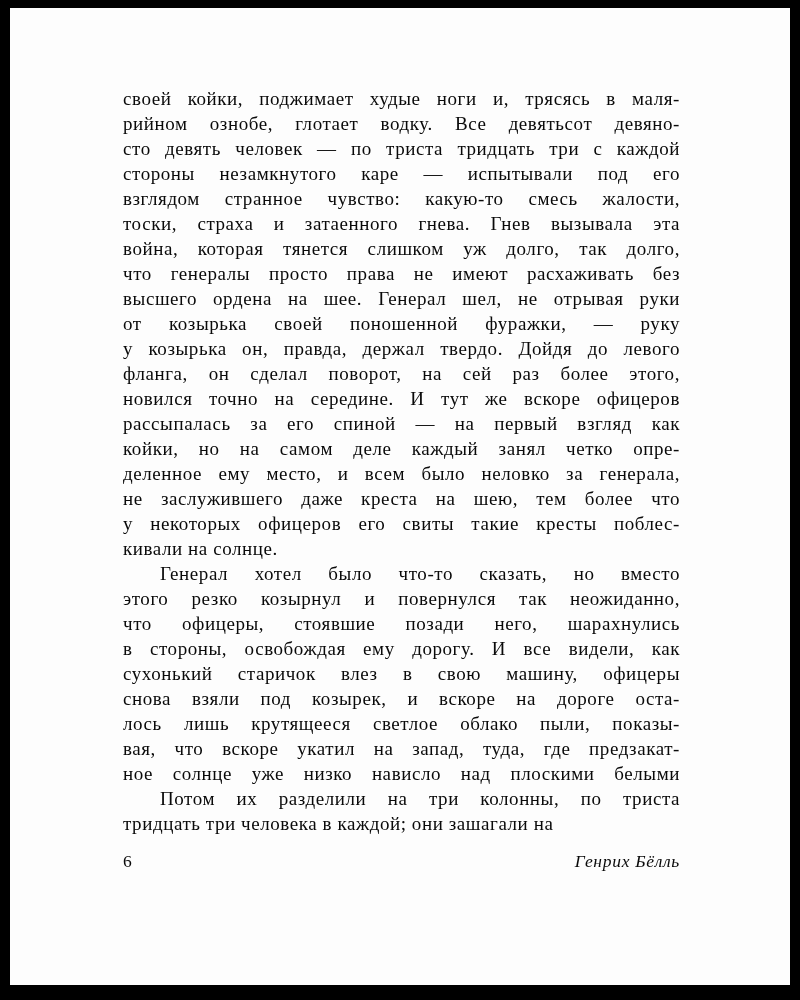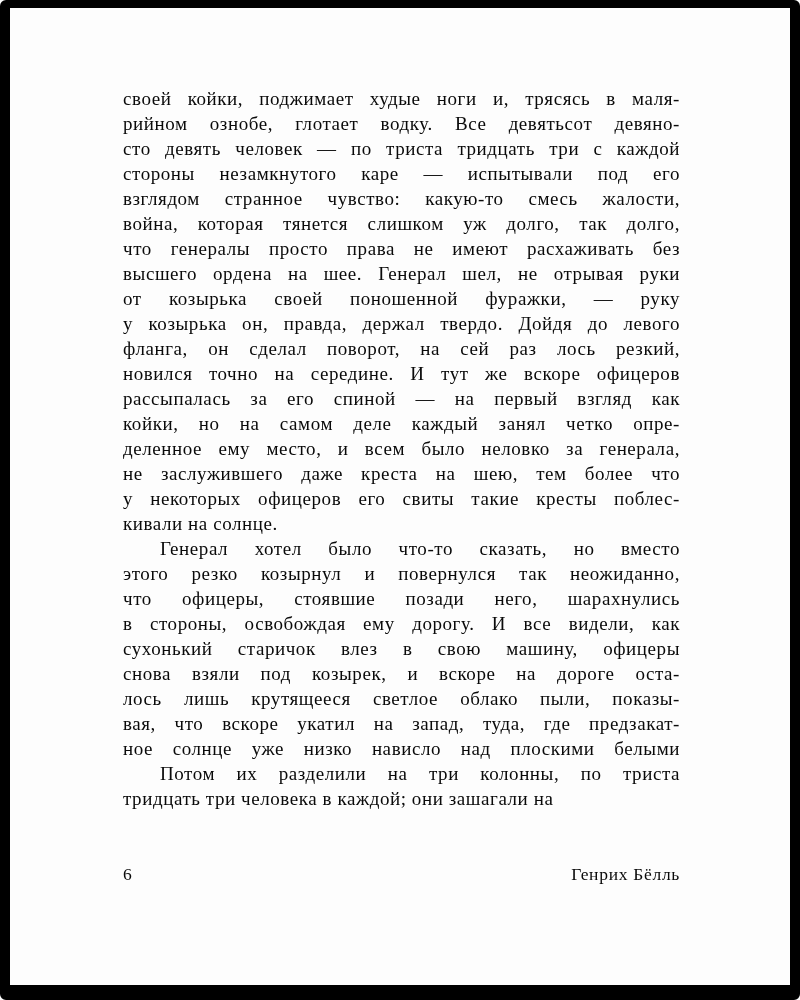--- a/index.html
+++ b/index.html
@@ -10,21 +10,21 @@
     background: #ffffff;
     font-family: "Liberation Serif", "DejaVu Serif", serif;
   }
   .book-frame {
     position: absolute;
     inset: 0;
     box-sizing: border-box;
     background: #14b8a6;
     border: solid #000000;
     border-width: 8px 10px 15px 10px;
-    border-radius: 6px;
+    border-radius: 0;
     overflow: hidden;
   }
   .page {
     position: relative;
     box-sizing: border-box;
     width: 100%;
     height: 100%;
     padding: 78px 110px 0 113px;
     background: #fdfdfd;
   }
@@ -56,42 +56,43 @@
     align-items: baseline;
     color: #0a0a0a;
     font-size: 17.5px;
     line-height: 22px;
   }
   .footer .pagenum {
     font-style: normal;
     letter-spacing: 0.03em;
   }
   .footer .author {
+    font-style: italic;
     letter-spacing: 0.04em;
-    margin-top: 38px;
   }
 </style>
 </head>
 <body>
 
 <div class="book-frame">
   <div class="page">
     <div class="text-block">
         <div class="paragraph">
           <div class="line">своей койки, поджимает худые ноги и, трясясь в маля-</div>
           <div class="line">рийном ознобе, глотает водку. Все девятьсот девяно-</div>
           <div class="line">сто девять человек — по триста тридцать три с каждой</div>
           <div class="line">стороны незамкнутого каре — испытывали под его</div>
           <div class="line">взглядом странное чувство: какую-то смесь жалости,</div>
+          <div class="line">тоски, страха и затаенного гнева. Гнев вызывала эта</div>
           <div class="line">война, которая тянется слишком уж долго, так долго,</div>
           <div class="line">что генералы просто права не имеют расхаживать без</div>
           <div class="line">высшего ордена на шее. Генерал шел, не отрывая руки</div>
           <div class="line">от козырька своей поношенной фуражки, — руку</div>
           <div class="line">у козырька он, правда, держал твердо. Дойдя до левого</div>
-          <div class="line">фланга, он сделал поворот, на сей раз лось резкий,</div>
+          <div class="line">фланга, он сделал поворот, на сей раз более этого,</div>
           <div class="line">новился точно на середине. И тут же вскоре офицеров</div>
           <div class="line">рассыпалась за его спиной — на первый взгляд как</div>
           <div class="line">койки, но на самом деле каждый занял четко опре-</div>
           <div class="line">деленное ему место, и всем было неловко за генерала,</div>
           <div class="line">не заслужившего даже креста на шею, тем более что</div>
           <div class="line">у некоторых офицеров его свиты такие кресты поблес-</div>
           <div class="line last">кивали на солнце.</div>
         </div>
         <div class="paragraph indent">
           <div class="line">Генерал хотел было что-то сказать, но вместо</div>

